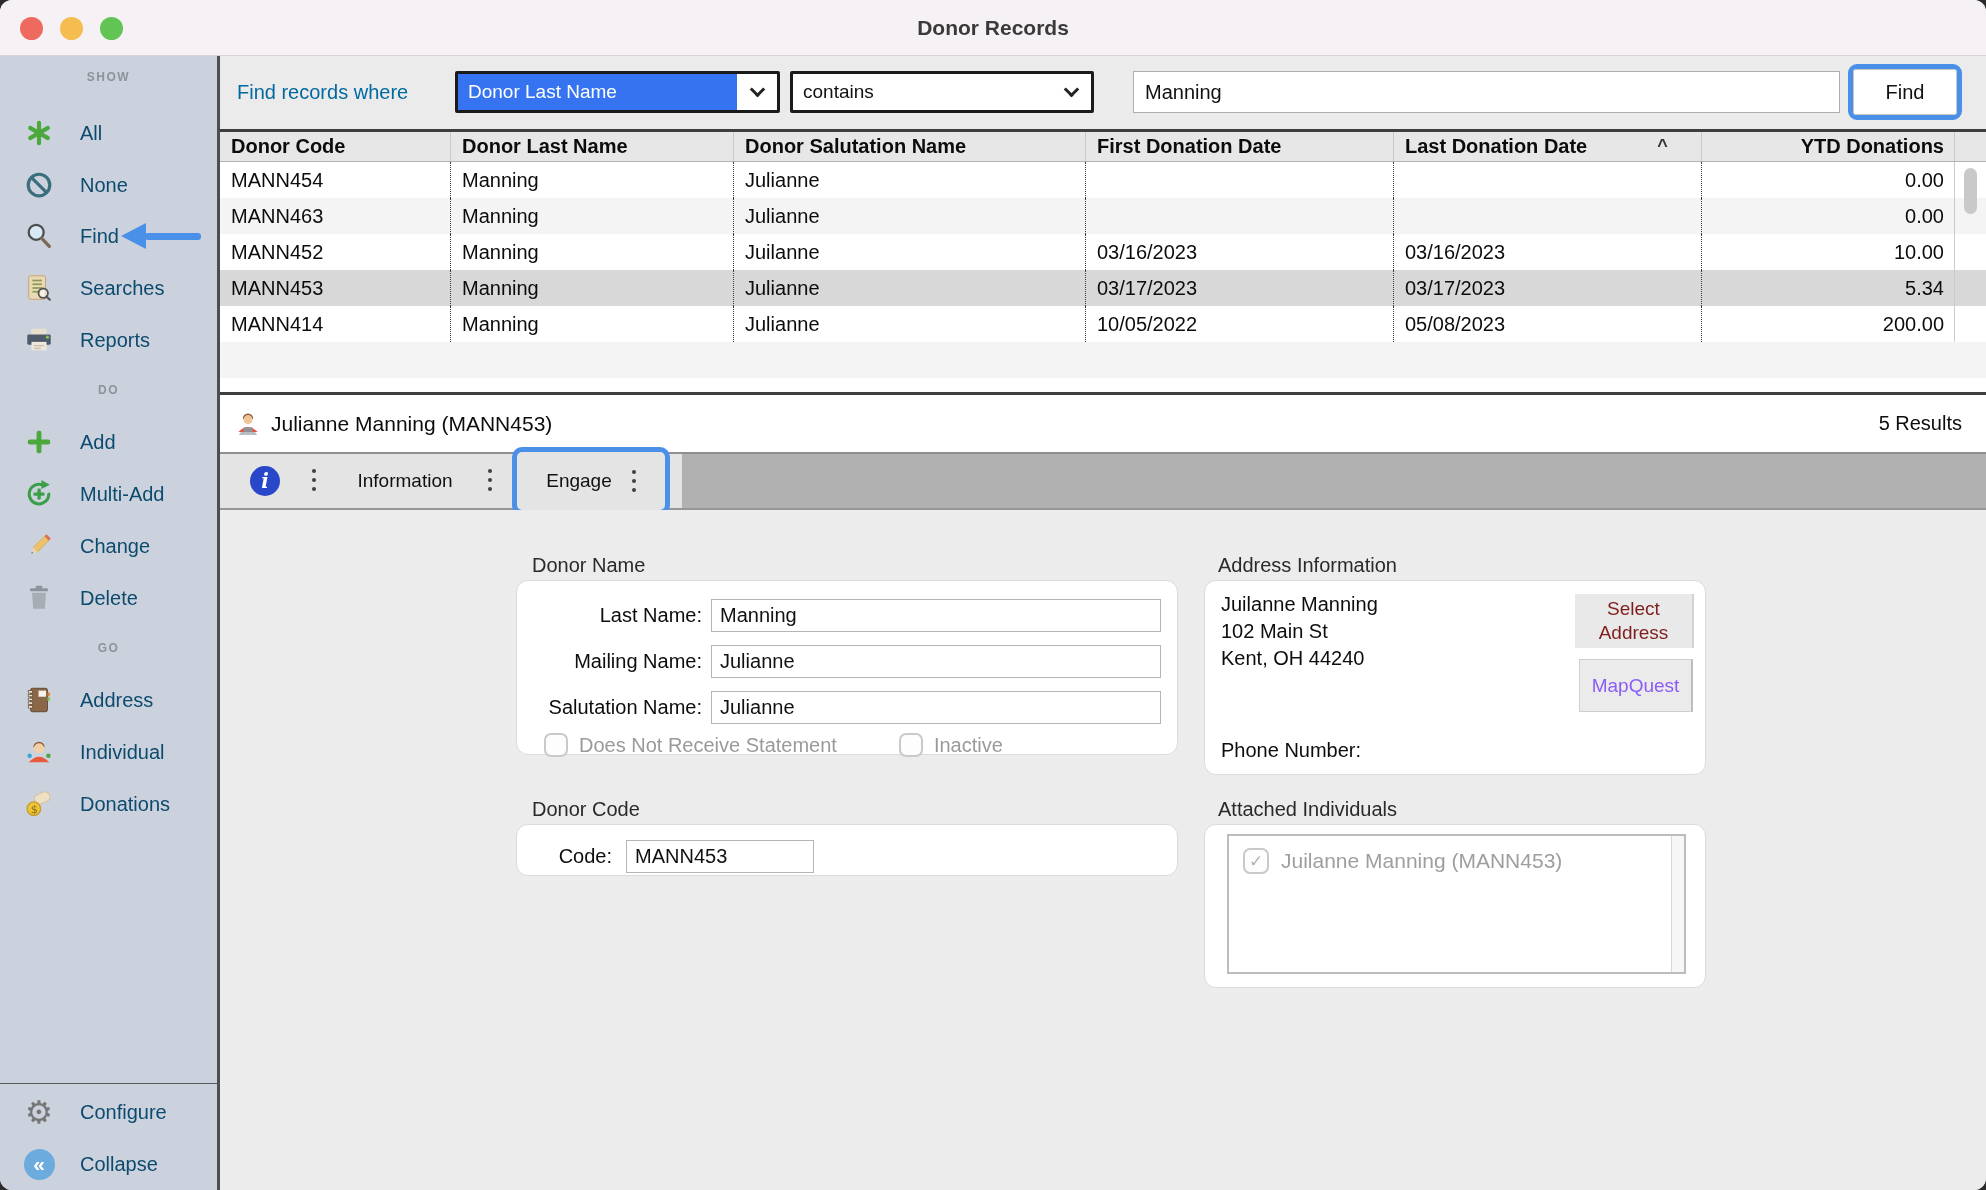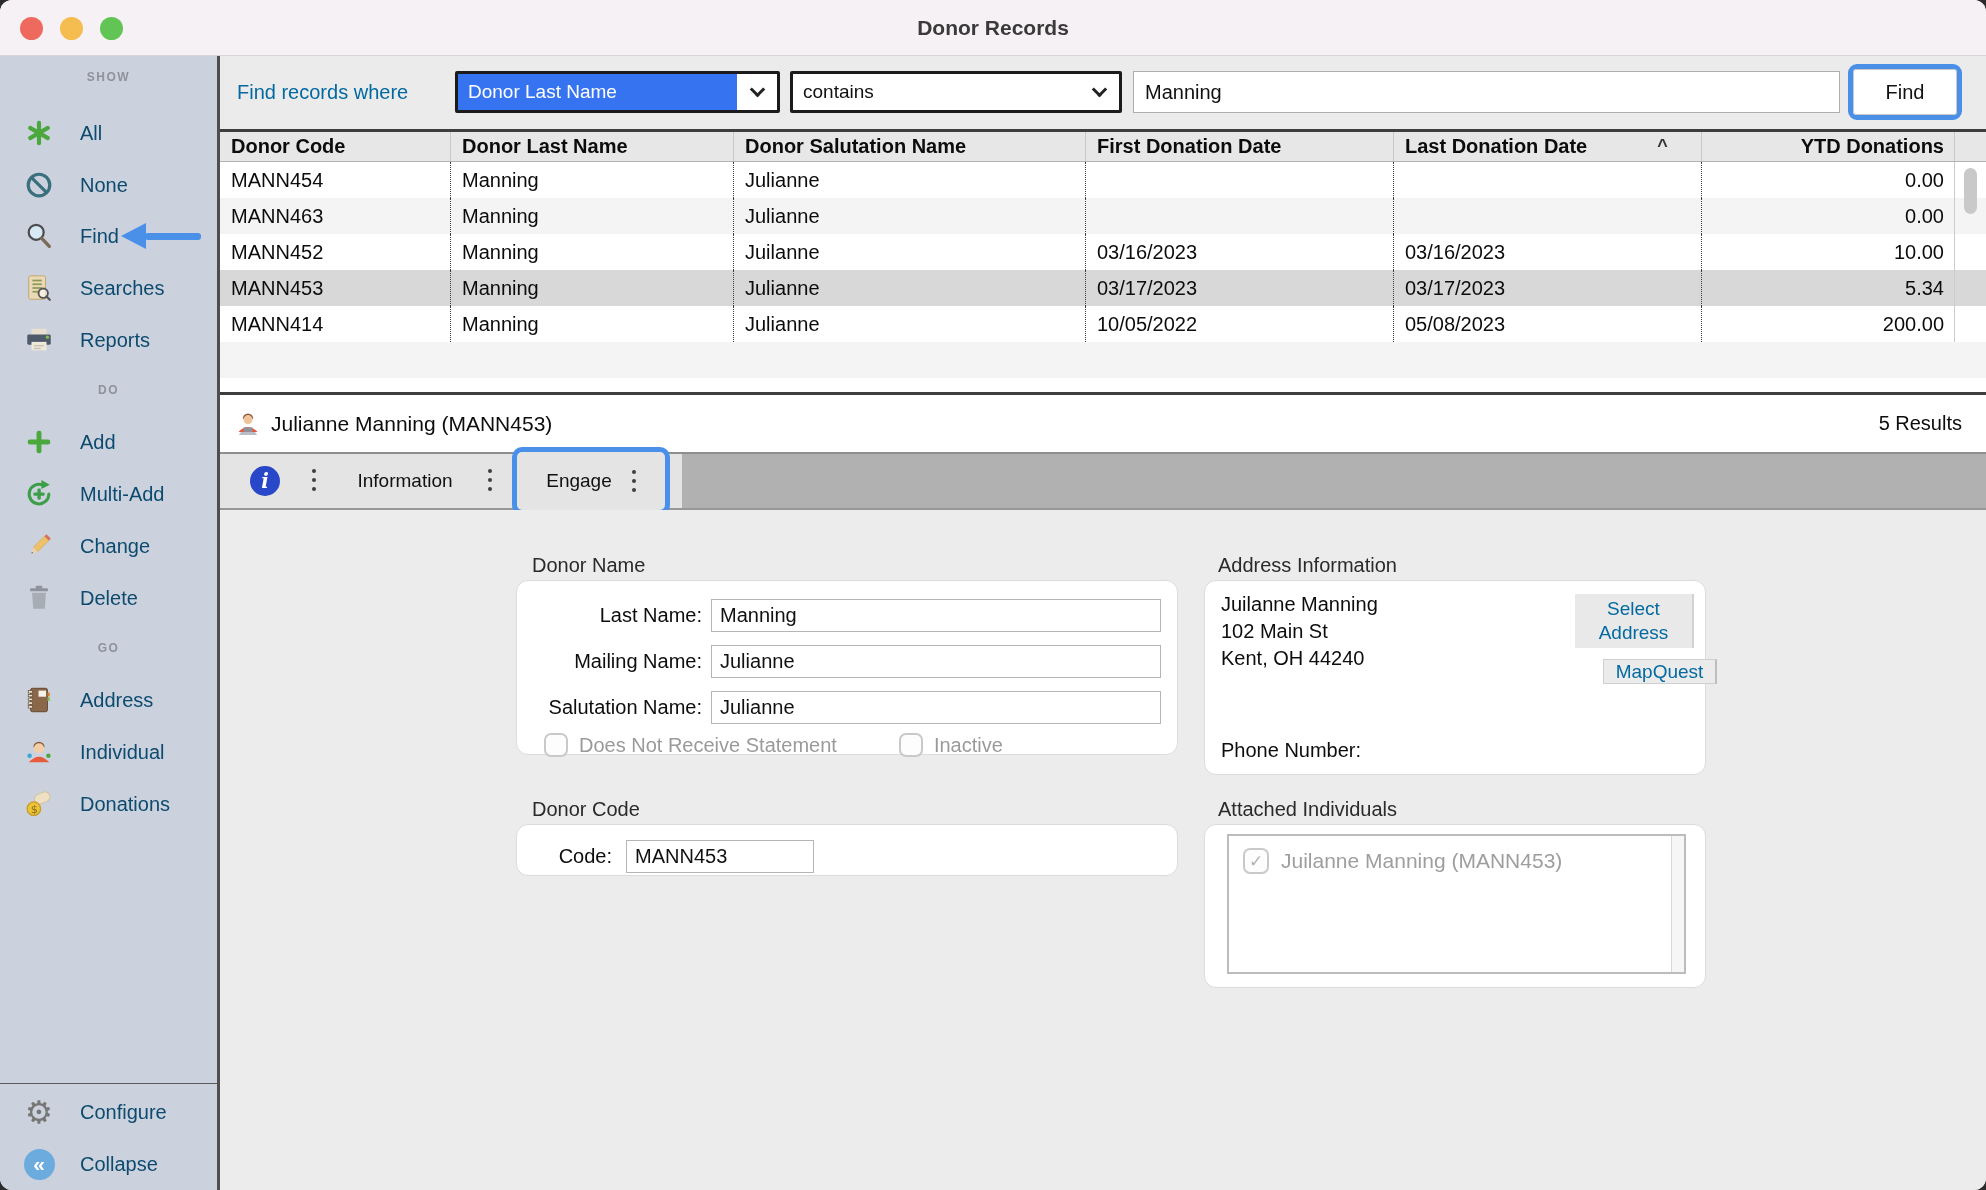--- a/index.html
+++ b/index.html
@@ -34,21 +34,21 @@
 
   
   .main{position:absolute;left:220px;top:56px;right:0;bottom:0;}
 
   
   .findbar{position:absolute;left:0;top:0;right:0;height:73px;background:#ebebeb;}
   .fb-label{position:absolute;left:17px;top:25px;font-size:20px;color:#0369a1;}
   .fb-select{position:absolute;top:15px;height:42px;border:3px solid #1b1b1b;background:#fff;
              display:flex;align-items:stretch;border-radius:2px;cursor:default;}
   .fb-sel-field{left:235px;width:325px;}
-  .fb-sel-op{left:570px;width:332px;text-align:center;}
+  .fb-sel-op{left:570px;width:304px;text-align:center;}
   .fb-sel-text{flex:1;display:flex;align-items:center;padding-left:10px;font-size:19px;}
   .fb-sel-field .fb-sel-text{background:#3573f0;color:#fff;}
   .fb-chev{width:40px;display:flex;align-items:center;justify-content:center;background:#fff;}
   .chev{width:11px;height:11px;border-right:3px solid #222;border-bottom:3px solid #222;
         transform:rotate(45deg);margin-top:-6px;}
   .fb-input{position:absolute;left:913px;top:15px;width:707px;height:42px;border:1px solid #aeaeae;
             background:#fff;font-size:20px;padding-left:11px;font-family:inherit;color:#111;}
   .find-ring{position:absolute;left:1628px;top:8px;width:114px;height:56px;border:5px solid #4a90e8;
              border-radius:9px;background:#fff;display:flex;align-items:center;justify-content:center;}
   .find-btn{width:100%;height:100%;border:1px solid #c8c8c8;border-radius:3px;background:#fff;
@@ -109,25 +109,25 @@
   .cb-row{display:flex;align-items:center;margin-top:9px;margin-left:27px;}
   .cbox{width:24px;height:24px;border:2px solid #c9c9c9;border-radius:7px;background:#fdfdfd;
         display:flex;align-items:center;justify-content:center;font-size:17px;color:#b3b3b3;}
   .cb-label{margin-left:11px;font-size:20px;color:#9a9a9a;}
   .code-row{display:flex;align-items:center;margin-top:15px;}
   .code-label{width:109px;text-align:right;padding-right:14px;font-size:20px;color:#0d0d0d;}
   .code-input{width:188px;height:33px;border:1px solid #b5b5b5;background:#fff;font-size:20px;
               padding-left:8px;font-family:inherit;color:#111;}
   .addr-lines{position:absolute;left:16px;top:10px;font-size:20px;color:#0d0d0d;line-height:27px;}
   .btn-select-addr{position:absolute;left:370px;top:13px;width:119px;height:54px;background:#e9e9e9;
-                   border-right:2px solid #d2d2d2;color:#0369a1;font-size:19px;line-height:24px;
+                   border-right:2px solid #d2d2d2;color:#7f1d1d;font-size:19px;line-height:24px;
                    display:flex;align-items:center;justify-content:center;text-align:center;cursor:default;}
-  .btn-mapquest{position:absolute;left:374px;top:78px;width:114px;height:25px;background:#ebebeb;
-                border:1px solid #cfcfcf;border-right:2px solid #bdbdbd;color:#0369a1;font-size:19px;
-                display:flex;align-items:center;justify-content:center;cursor:default;margin-left:24px;}
+  .btn-mapquest{position:absolute;left:374px;top:78px;width:114px;height:53px;background:#ebebeb;
+                border:1px solid #cfcfcf;border-right:2px solid #bdbdbd;color:#8b5cf6;font-size:19px;
+                display:flex;align-items:center;justify-content:center;cursor:default;}
   .phone-label{position:absolute;left:16px;top:158px;font-size:20px;color:#0d0d0d;}
   .listbox{position:absolute;left:22px;top:9px;width:459px;height:140px;background:#fff;
            border:2px solid #bcbcbc;}
   .listbox-track{position:absolute;right:0;top:0;bottom:0;width:13px;background:#f6f6f6;border-left:1px solid #d8d8d8;}
   .li-row{display:flex;align-items:center;margin:12px 0 0 14px;}
   .li-label{margin-left:12px;font-size:21px;color:#9e9e9e;}
 </style>
 </head>
 <body>
 

